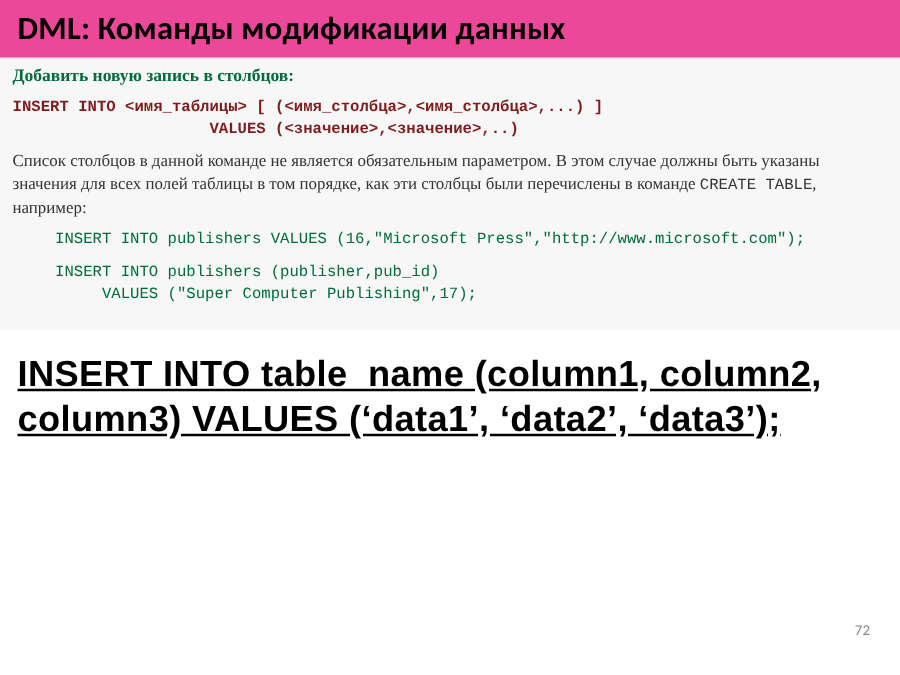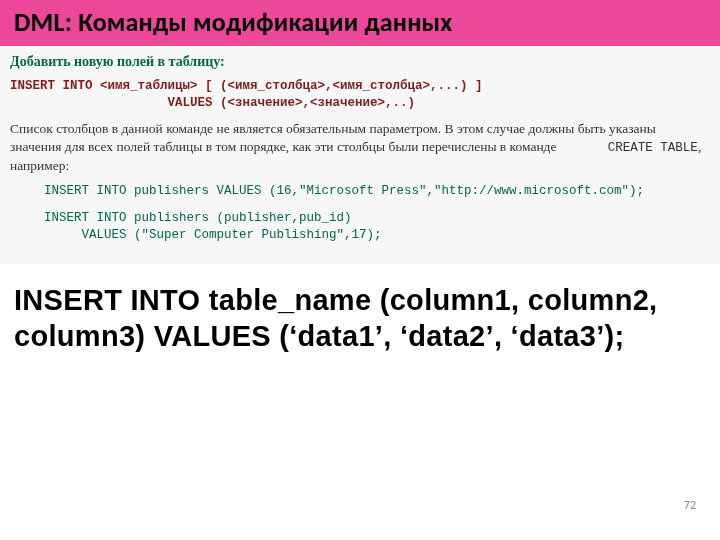--- a/index.html
+++ b/index.html
@@ -46,57 +46,57 @@
     line-height: 1.35;
   }
   .para {
     font-size: 13.5px;
     color: #333;
     margin: 4px 0 8px 0;
   }
   .mono-inline {
     font-family: "Courier New", monospace;
     font-size: 12.5px;
-    margin-left: 48px;
   }
   .example {
     font-family: "Courier New", monospace;
     font-size: 12.5px;
     color: #006b3c;
     white-space: pre;
     margin: 6px 0 10px 34px;
     line-height: 1.35;
   }
   .big-syntax {
     font-family: Arial, Helvetica, sans-serif;
     font-size: 29px;
     font-weight: bold;
     color: #000;
     padding: 18px 10px 0 14px;
     line-height: 1.25;
     letter-spacing: 0.3px;
+    text-decoration: underline;
   }
   .page-num {
     position: absolute;
     bottom: 28px;
     right: 24px;
     font-family: Calibri, Arial, sans-serif;
     font-size: 12px;
     color: #888;
   }
 </style>
 </head>
 <body>
 
 <div class="header">
   <h1>DML: Команды модификации данных</h1>
 </div>
 
 <div class="content">
-  <div class="subtitle">Добавить новую полей в таблицу:</div>
+  <div class="subtitle">Добавить новую запись в столбцов:</div>
 
   <div class="syntax"><span>INSERT INTO &lt;имя_таблицы&gt; [ (&lt;имя_столбца&gt;,&lt;имя_столбца&gt;,...) ]</span>
 <span>                     VALUES (&lt;значение&gt;,&lt;значение&gt;,..)</span></div>
 
   <div class="para">
     <span>Список столбцов в данной команде не является обязательным параметром. В этом случае должны быть указаны значения для всех полей таблицы в том порядке, как эти столбцы были перечислены в команде </span><span class="mono-inline">CREATE TABLE</span><span>, например:</span>
   </div>
 
   <div class="example">INSERT INTO publishers VALUES (16,"Microsoft Press","http://www.microsoft.com");</div>
 

